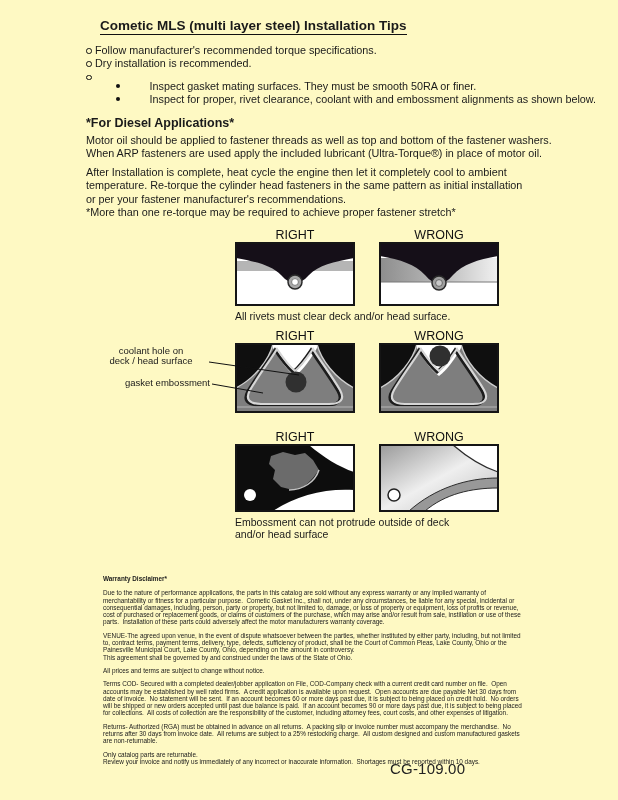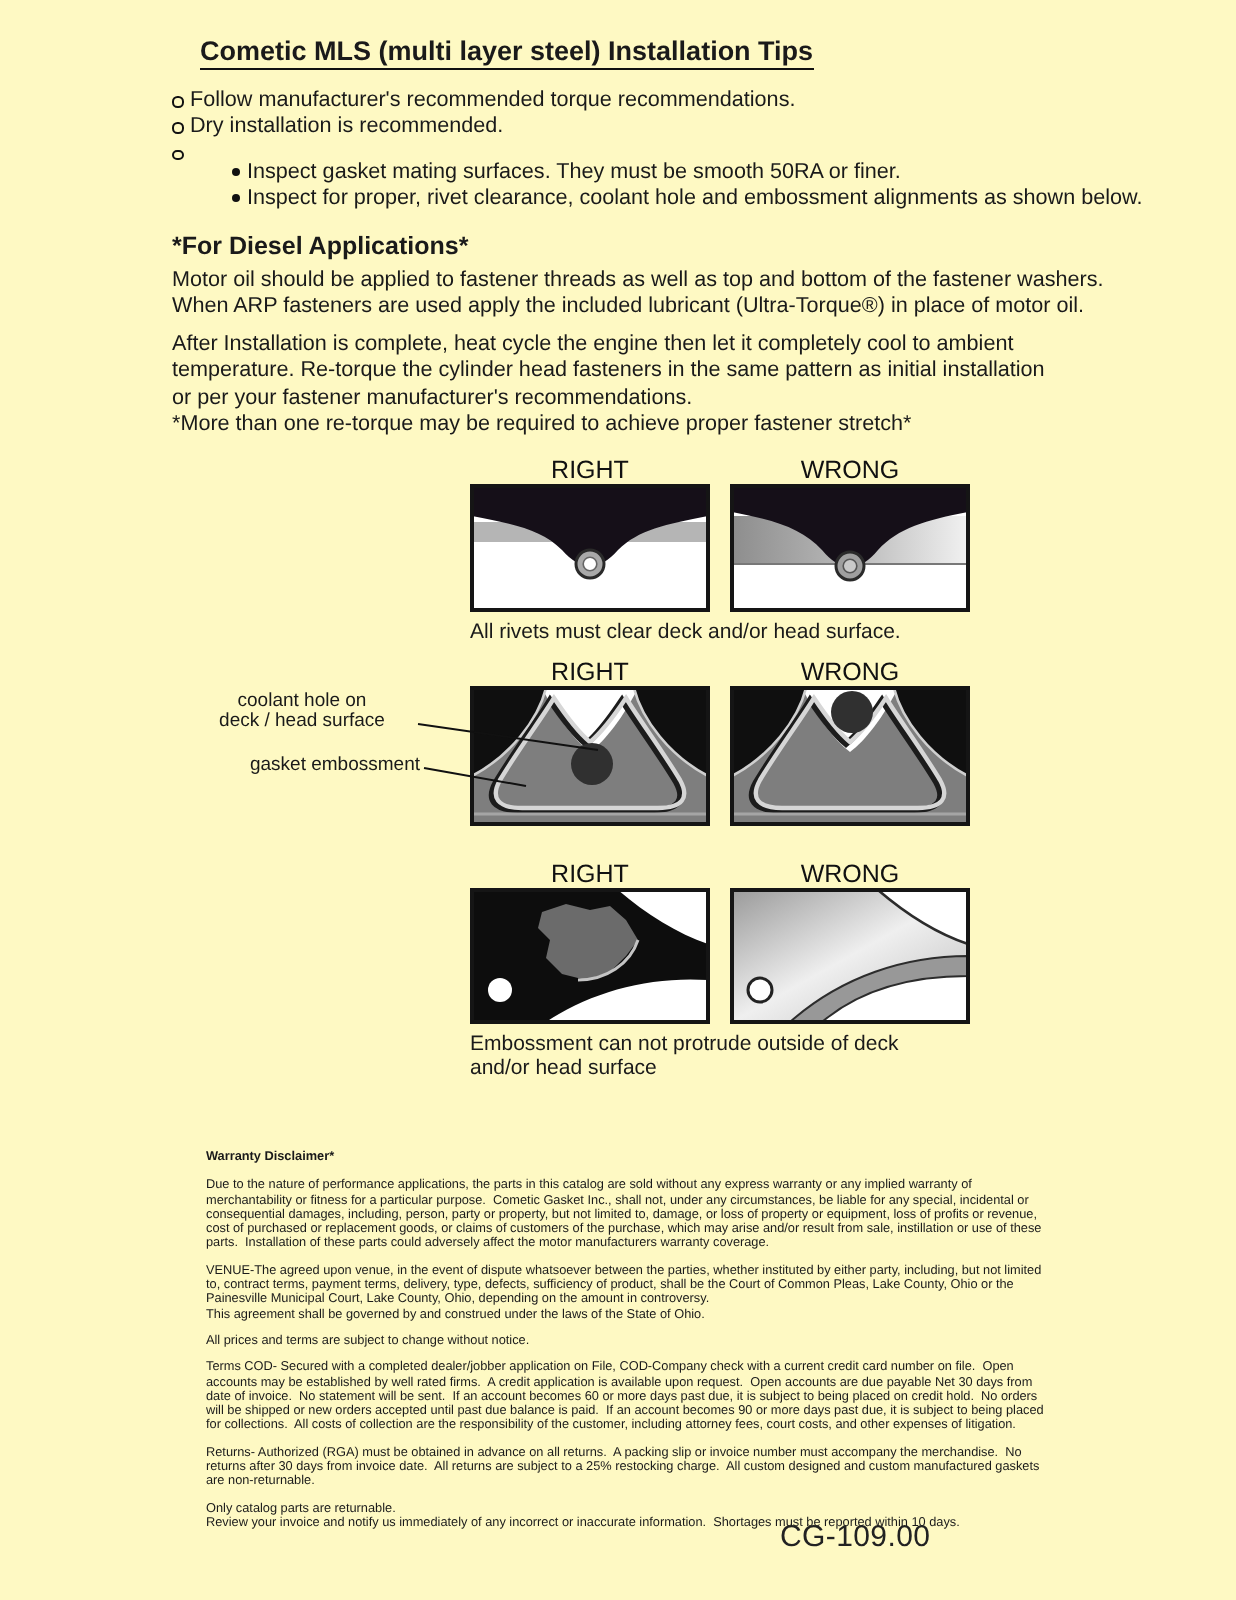--- a/index.html
+++ b/index.html
@@ -17,33 +17,33 @@
   #intro{left:86px;top:44px;font-size:10.8px;line-height:13.2px;}
   .bline{display:flex;align-items:flex-start;}
   .bline .dot-open{
     flex:0 0 auto;width:3.5px;height:3.5px;border:1px solid #111;border-radius:50%;
     margin:4.2px 3.5px 0 0;
   }
   .bline .dot-fill{
     flex:0 0 auto;width:4px;height:4px;background:#111;border-radius:50%;
     margin:4.2px 3.5px 0 0;
   }
-  .sub{margin-left:30px;}
+  .sub{margin-left:30px;gap:26px;}
   
   #diesel-heading{left:86px;top:116px;font-size:12.5px;font-weight:bold;}
   .para{font-size:10.8px;line-height:13.4px;white-space:pre-line;}
   #diesel-p1{left:86px;top:134px;width:470px;}
   #diesel-p2{left:86px;top:166px;width:470px;}
   #diesel-note{left:86px;top:206px;width:470px;}
   
   .diag-row{position:absolute;left:235px;width:250px;}
   #row1{top:228px;}
   #row2{top:329px;}
   #row3{top:430px;}
-  .pair{display:flex;gap:10px;}
+  .pair{display:flex;gap:24px;}
   .dcol{width:120px;}
   .dhdr{font-size:12.5px;text-align:center;line-height:14px;margin-bottom:0;color:#111;}
   .dcol svg{display:block;}
   .dcaption{font-size:10.5px;line-height:12px;margin-top:4px;white-space:pre-line;}
   .cap-center{text-align:center;}
   
   #label-coolant{left:95px;top:346px;width:112px;text-align:center;
     font-size:9.5px;line-height:9.5px;white-space:pre-line;}
   #label-emboss{left:95px;top:378px;width:115px;text-align:right;
     font-size:9.5px;line-height:9.5px;}
@@ -58,36 +58,36 @@
 </head>
 <body>
 
 <div id="page">
 
   <div id="title" class="abs">Cometic MLS (multi layer steel) Installation Tips</div>
 
   <div id="intro" class="abs">
     <div class="bline">
       <span class="dot-open"></span>
-      <span>Follow manufacturer's recommended torque recommendations.</span>
+      <span>Follow manufacturer's recommended torque specifications.</span>
     </div>
     <div class="bline">
       <span class="dot-open"></span>
       <span>Dry installation is recommended.</span>
     </div>
     <div class="bline">
       <span class="dot-open"></span>
     </div>
     <div class="bline sub">
       <span class="dot-fill"></span>
       <span>Inspect gasket mating surfaces.  They must be smooth 50RA or finer.</span>
     </div>
     <div class="bline sub">
       <span class="dot-fill"></span>
-      <span>Inspect for proper, rivet clearance, coolant hole and embossment alignments as shown below.</span>
+      <span>Inspect for proper, rivet clearance, coolant with and embossment alignments as shown below.</span>
     </div>
   </div>
 
   <div id="diesel-p1" class="abs para">Motor oil should be applied to fastener threads as well as top and bottom of the fastener washers.
 When ARP fasteners are used apply the included lubricant (Ultra-Torque®) in place of motor oil.</div>
   <div id="diesel-heading" class="abs">*For Diesel Applications*</div>
   <div id="diesel-p2" class="abs para">After Installation is complete, heat cycle the engine then let it completely cool to ambient
 temperature. Re-torque the cylinder head fasteners in the same pattern as initial installation
 or per your fastener manufacturer's recommendations.</div>
   <div id="diesel-note" class="abs para">*More than one re-torque may be required to achieve proper fastener stretch*</div>

